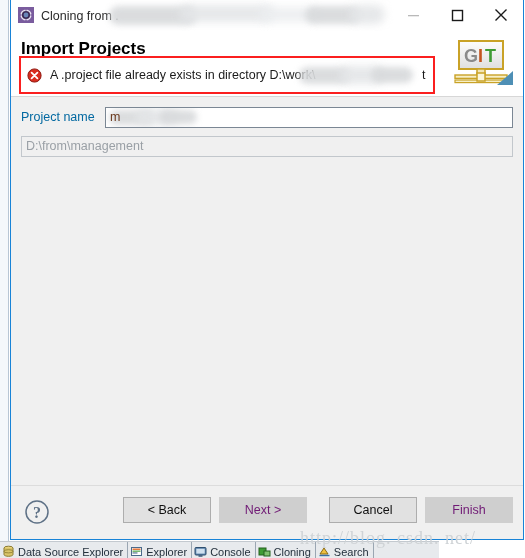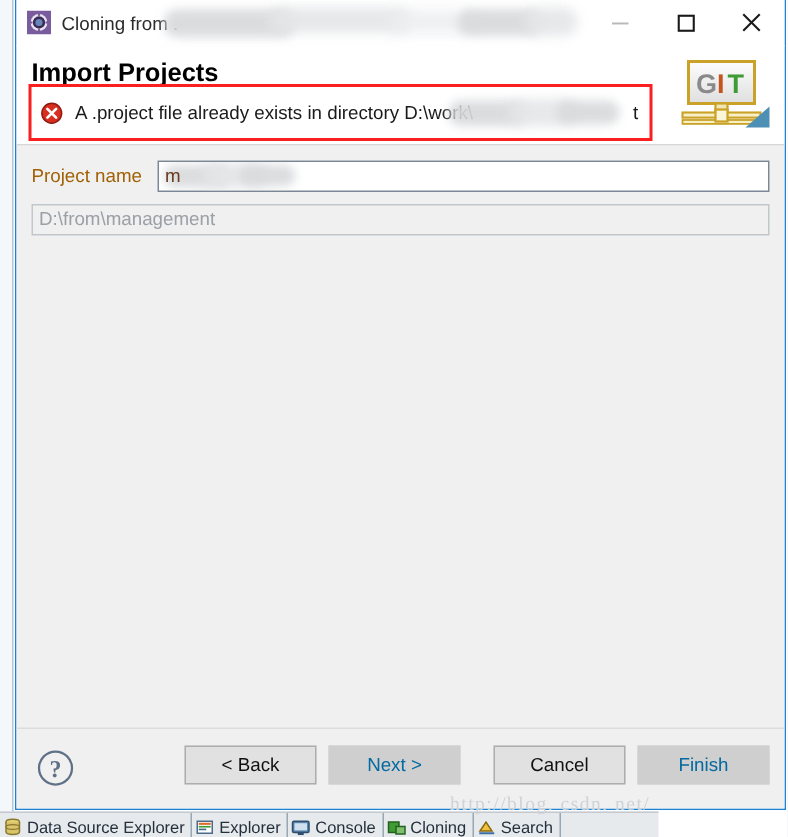--- a/index.html
+++ b/index.html
@@ -44,21 +44,21 @@
     width: 13px; height: 13px; margin-right: 3px;
     position: relative; top: 1px;
     flex: 0 0 auto;
   }
   .view-tab-icon svg { display: block; }
 
   
   #watermark {
     position: absolute; left: 300px; top: 528px;
     font-family: "Liberation Serif", serif;
-    font-size: 13px;
+    font-size: 18px;
     color: #cfd3d6;
     letter-spacing: 1px;
     white-space: nowrap;
     z-index: 60;
     pointer-events: none;
   }
 
   
   #dialog {
     position: absolute;
@@ -177,21 +177,21 @@
     padding: 9px 10px 6px 10px;
   }
   .form-row {
     display: flex; align-items: center;
     height: 22px;
     margin-bottom: 7px;
   }
   .form-label {
     width: 84px; flex: 0 0 84px;
     font-size: 12.5px;
-    color: #a16207;
+    color: #0369a1;
   }
   .form-input {
     flex: 1 1 auto;
     height: 21px;
     background: #ffffff;
     border: 1px solid #7b8794;
     font-size: 12.5px;
     color: #2b2b2b;
     display: flex; align-items: center;
     padding: 0 4px;
@@ -245,21 +245,21 @@
     width: 88px; height: 26px;
     font-size: 12.5px;
     font-family: "Liberation Sans", sans-serif;
     color: #101010;
     background: #e1e1e1;
     border: 1px solid #adadad;
     display: flex; align-items: center; justify-content: center;
     margin-left: 8px;
   }
   .dlg-button.disabled {
-    color: #0369a1;
+    color: #701a75;
     background: #cfcfcf;
     border: 1px solid #cfcfcf;
   }
   .dlg-button.gap { margin-left: 22px; }
 </style>
 </head>
 <body>
 
 <div id="workbench">
 

